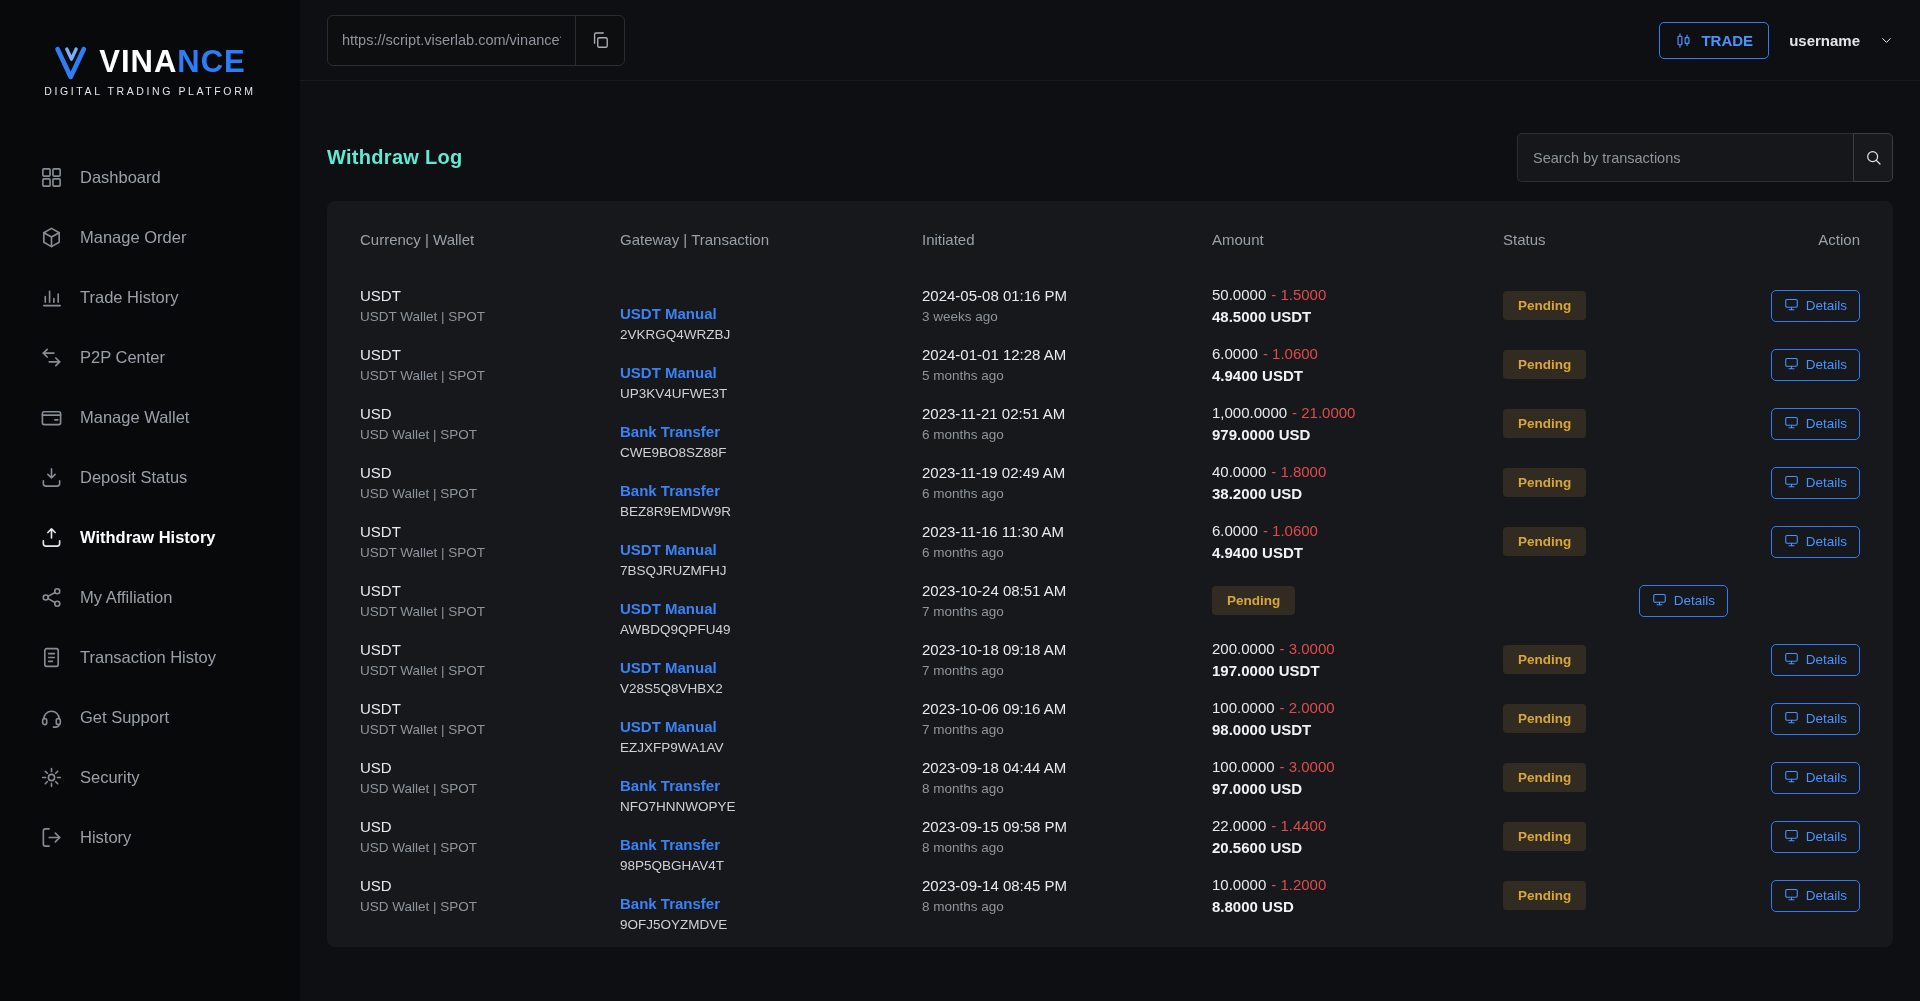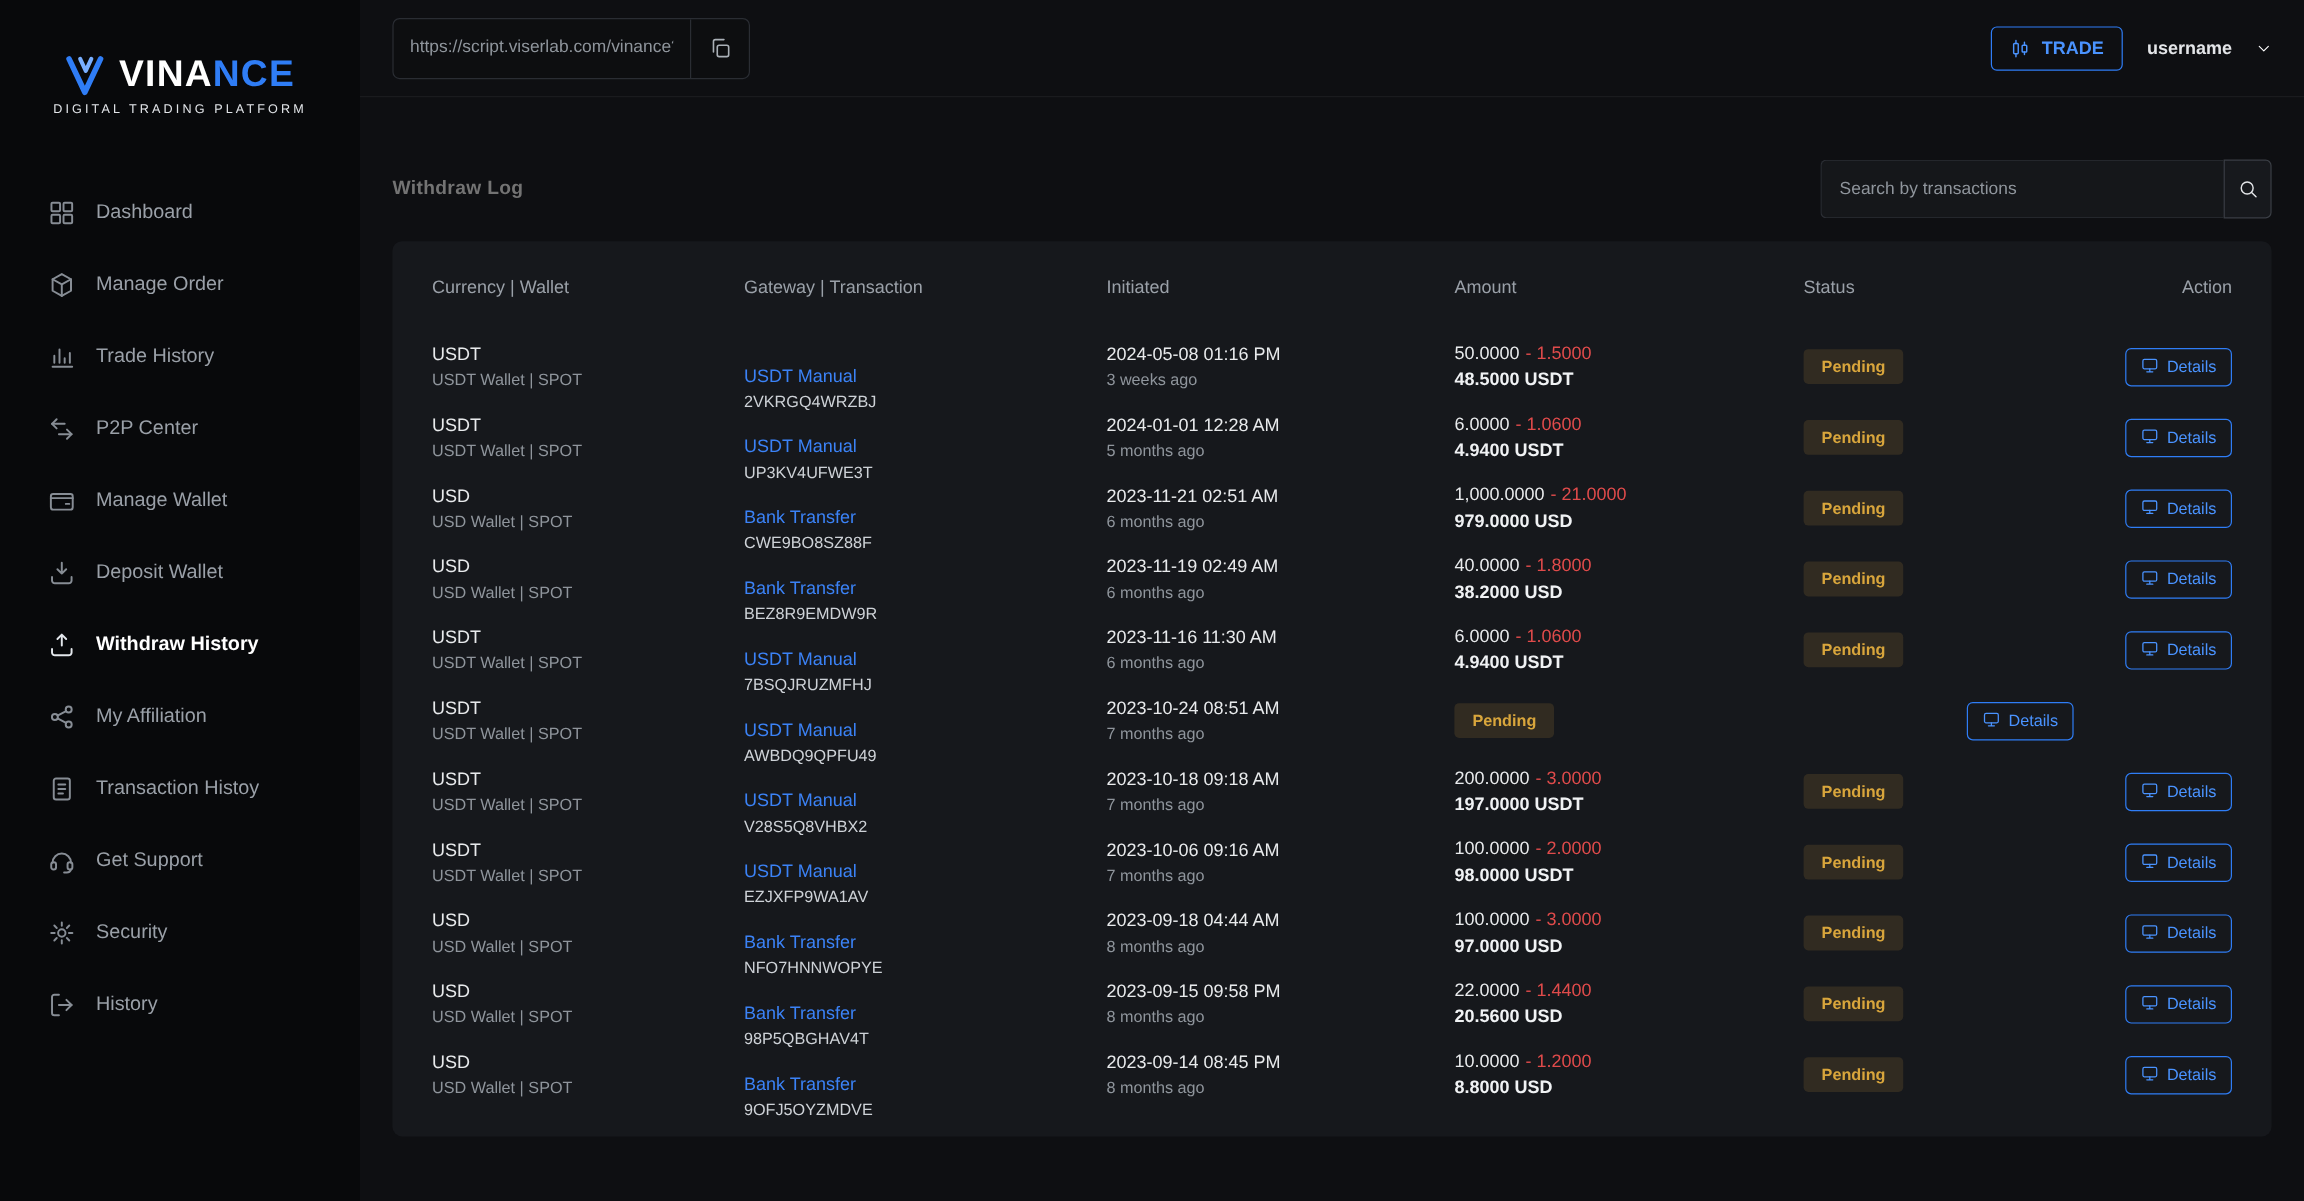--- a/index.html
+++ b/index.html
@@ -36,36 +36,36 @@
   .copy-btn svg { width:19px; height:19px; }
   .topbar-right { margin-left:auto; display:flex; align-items:center; gap:20px; }
   .trade-btn { display:flex; align-items:center; gap:9px; padding:9px 15px; background:transparent; border:1.5px solid #2f7df6; border-radius:5px; color:#4a93ff; font-size:15px; font-weight:bold; cursor:pointer; font-family:"Liberation Sans", sans-serif; }
   .trade-btn svg { width:17px; height:17px; }
   .user-menu { display:flex; align-items:center; gap:20px; color:#e3e5e8; font-size:15px; font-weight:bold; cursor:pointer; }
   .user-menu svg { width:13px; height:13px; color:#ffffff; }
 
   
   .content { padding:0 27px; }
   .header-row { display:flex; align-items:center; justify-content:space-between; margin-top:52px; margin-bottom:19px; }
-  h1.page-title { font-size:16px; font-weight:bold; color:#737373; letter-spacing:0.3px; }
+  h1.page-title { font-size:20px; font-weight:bold; color:#5eead4; letter-spacing:0.3px; }
   .search { display:flex; height:49px; }
   .search input { width:336px; background:#15171a; border:1px solid #2b2e34; border-right:none; border-radius:5px 0 0 5px; outline:none; color:#c7cbd0; font-size:14.5px; padding:0 15px; font-family:"Liberation Sans", sans-serif; }
   .search input::placeholder { color:#8f959c; }
   .search-btn { width:40px; background:#17191d; border:1px solid #3a3e45; border-radius:0 5px 5px 0; color:#e3e5e8; cursor:pointer; display:flex; align-items:center; justify-content:center; }
   .search-btn svg { width:17px; height:17px; }
 
   
   .panel { background:#16181c; border-radius:8px; padding:24px 33px 30px; }
   .thead, .trow { display:grid; grid-template-columns:260px 302px 290px 291px 225px 1fr; align-items:center; }
   .thead { color:#9aa0a8; font-size:15px; padding:6px 0 20px; }
   .thead .th:last-child { text-align:right; }
   .trow { height:59px; }
   .c-main { color:#e8eaec; font-size:15px; line-height:19px; }
   .c-sub { color:#8f959c; font-size:13.5px; line-height:17px; margin-top:3px; }
-  .gateway { color:#3b82f6; font-weight:normal;margin-top:36px; }
+  .gateway { color:#3b82f6; font-weight:bold;margin-top:36px; }
   .txid { color:#ced2d7; }
   .fee { color:#e04b4b; margin-left:5px; }
   .net { font-weight:bold; color:#f0f2f4; margin-top:3px; }
   .badge { display:inline-block; padding:7px 15px; border-radius:4px; background:rgba(219,166,62,0.14); color:#d9a63c; font-size:13.5px; font-weight:bold; }
   .cell.action { text-align:right; }
   .details-btn { display:inline-flex; align-items:center; gap:7px; padding:6px 12px; background:transparent; border:1px solid #2f7df6; border-radius:5px; color:#4a93ff; font-size:13.5px; cursor:pointer; font-family:"Liberation Sans", sans-serif; }
   .details-btn svg { width:15px; height:15px; }
 </style>
 </head>
 <body>
@@ -136,21 +136,21 @@
           </span>
           <span class="mlabel">Manage Wallet</span>
         </div>
         <div class="menu-item">
           <span class="micon">
             <svg viewBox="0 0 24 24" fill="none" stroke="currentColor" stroke-width="1.7" stroke-linecap="round" stroke-linejoin="round">
               <path d="M12 3v9.5m0 0l-3.8-3.8M12 12.5l3.8-3.8"></path>
               <path d="M3.5 15.5v3a2.5 2.5 0 002.5 2.5h12a2.5 2.5 0 002.5-2.5v-3"></path>
             </svg>
           </span>
-          <span class="mlabel">Deposit Wallet</span>
+          <span class="mlabel">Deposit Status</span>
         </div>
         <div class="menu-item active">
           <span class="micon">
             <svg viewBox="0 0 24 24" fill="none" stroke="currentColor" stroke-width="1.7" stroke-linecap="round" stroke-linejoin="round">
               <path d="M12 12.5V3m0 0L8.2 6.8M12 3l3.8 3.8"></path>
               <path d="M3.5 15.5v3a2.5 2.5 0 002.5 2.5h12a2.5 2.5 0 002.5-2.5v-3"></path>
             </svg>
           </span>
           <span class="mlabel">Withdraw History</span>
         </div>

